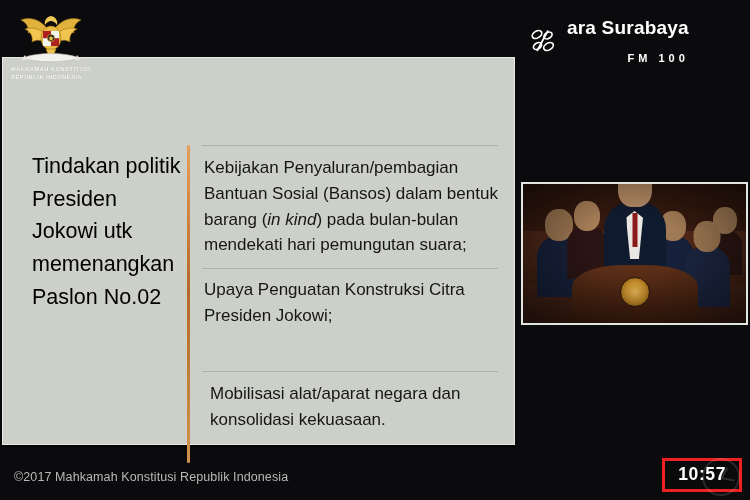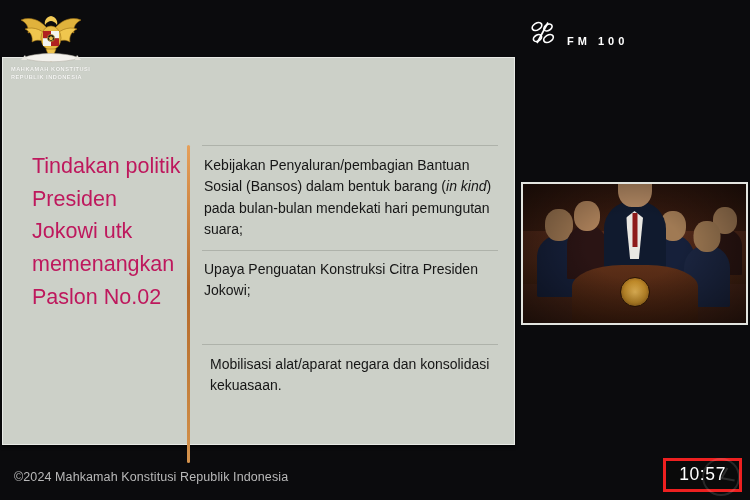--- a/index.html
+++ b/index.html
@@ -42,38 +42,38 @@
   .emblem-caption {
     position:absolute; left:8px; top:7px;
     color:#fdfdfb; font-size:5.6px; font-weight:bold;
     letter-spacing:.55px; line-height:1.5;
     text-shadow:0 0 1px rgba(0,0,0,.25);
     white-space:pre-line; opacity:.92;
   }
 
   .slide-title {
     position:absolute; left:29px; top:92px; width:150px;
-    color:#be185d; font-size:21.5px; line-height:1.52;
+    color:#000000; font-size:21.5px; line-height:1.52;
     font-weight:400;
   }
 
   .vrule {
     position:absolute; left:184px; top:87px;
     width:3px; height:318px;
     background:linear-gradient(to bottom,#e6a05a,#b5682a 45%,#c07b38 70%,#d4924c);
     border-radius:2px;
   }
 
   .points {
     position:absolute; left:199px; top:87px; width:296px;
   }
   .point { position:relative; }
   .hrule { height:1px; background:#aeb2aa; width:100%; }
   .ptext {
-    color:#161616; font-size:14px; line-height:1.52;
+    color:#161616; font-size:17px; line-height:1.52;
     padding:8px 0 9px 2px;
   }
   .ptext i { font-style:italic; }
 
   
   .p1 .ptext { padding-top:9px; padding-bottom:10px; }
   .p2 .ptext { padding-top:8px; padding-bottom:42px; }
   .p3 .ptext { padding-top:9px; padding-bottom:44px; }
   .p4 .ptext { padding-top:9px;margin-left:6px; }
 
@@ -136,21 +136,21 @@
   .copyright {
     position:absolute; left:14px; bottom:16px;
     color:#b9b9b9; font-size:12.5px; letter-spacing:.1px;
   }
   .timer-wrap {
     position:absolute; right:8px; bottom:8px;
     border:3px solid #ee2020; background:#0a0a0a;
     padding:3px 13px 4px 13px;
   }
   .timer {
-    color:#ffffff; font-size:17.5px; font-weight:normal; letter-spacing:.6px;
+    color:#ffffff; font-size:17.5px; font-weight:bold; letter-spacing:.6px;
     font-family:"Liberation Sans", sans-serif;
   }
   .wm {
     position:absolute; right:10px; bottom:4px; width:38px; height:38px;
     border-radius:50%; border:2px solid rgba(210,210,210,.30);
     opacity:.5; pointer-events:none;
   }
   .wm:before, .wm:after {
     content:""; position:absolute; background:rgba(215,215,215,.34);
     left:50%; top:50%; transform-origin:0 0;
@@ -169,20 +169,21 @@
         <g fill="none" stroke="#ffffff" stroke-width="1.7">
           <ellipse cx="9" cy="8.5" rx="5.2" ry="3.4" transform="rotate(-32 9 8.5)"></ellipse>
           <ellipse cx="20" cy="9.5" rx="4.4" ry="3" transform="rotate(-32 20 9.5)"></ellipse>
           <ellipse cx="9.5" cy="20" rx="4.4" ry="3" transform="rotate(-32 9.5 20)"></ellipse>
           <ellipse cx="20.5" cy="20.5" rx="5.2" ry="3.4" transform="rotate(-32 20.5 20.5)"></ellipse>
           <path d="M20 4.5 L9 25" stroke-width="1.7"></path>
         </g>
       </svg>
     </span>
     <span class="brand-text">
+      <span class="brand-name">ara Surabaya</span>
       <span class="brand-sub">FM 100</span>
     </span>
   </div>
 
   <div class="slide">
     <div class="slide-inner">
 
       <span class="emblem">
         <svg viewBox="0 0 76 64" aria-hidden="true">
           <g>
@@ -267,20 +268,20 @@
       <span class="v-shirt"></span>
       <span class="v-tie"></span>
     </div>
 
     <div class="v-podium">
       <span class="v-seal"></span>
     </div>
     <div class="v-shadow"></div>
   </div>
 
-  <div class="copyright">©2024 Mahkamah Konstitusi Republik Indonesia</div>
+  <div class="copyright">©2017 Mahkamah Konstitusi Republik Indonesia</div>
 
   <div class="timer-wrap">
     <span class="timer">10:57</span>
   </div>
   <span class="wm"></span>
 
 </div>
 
 </body></html>

